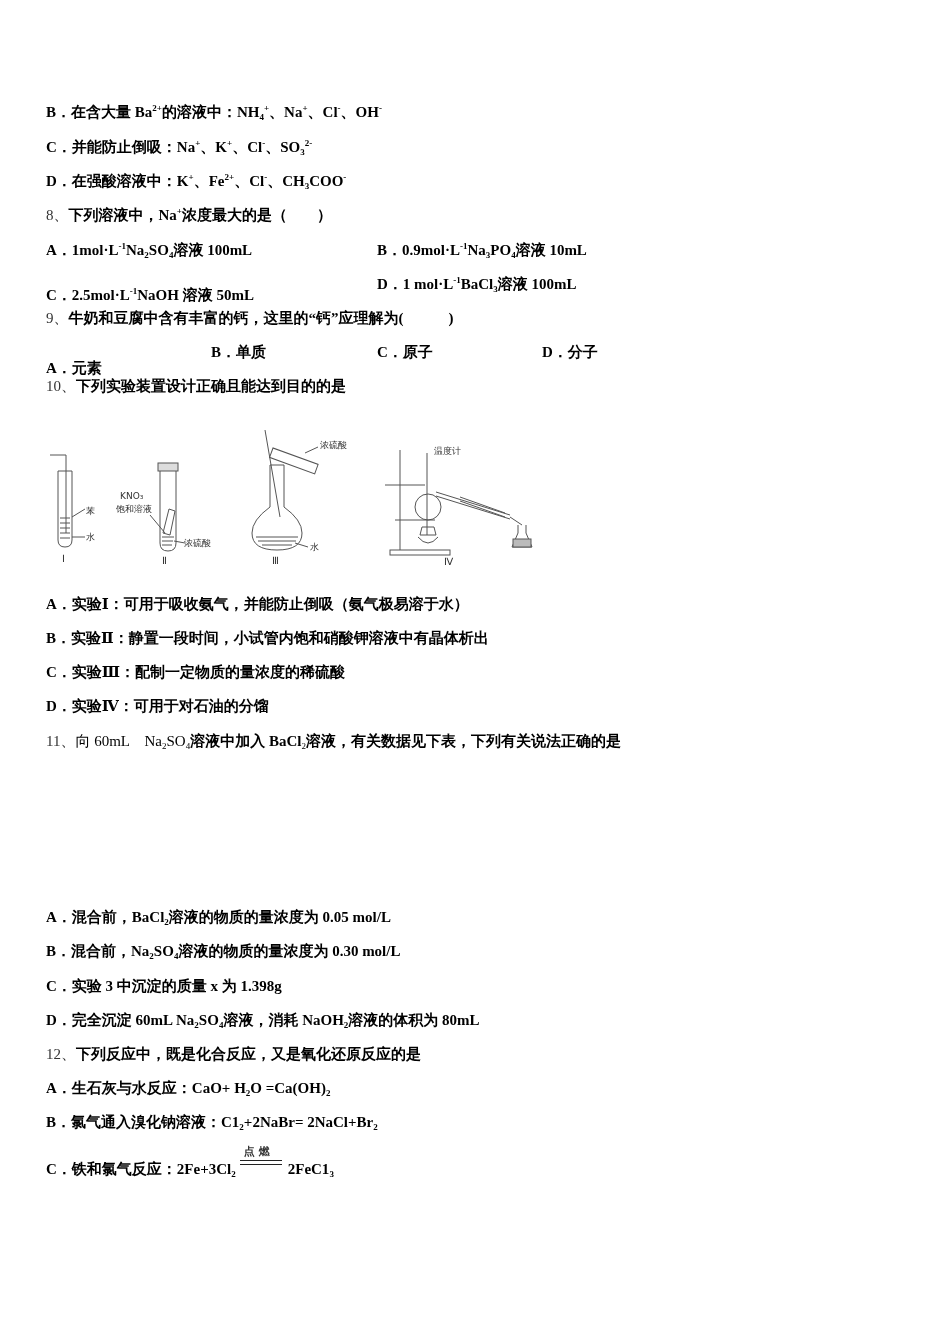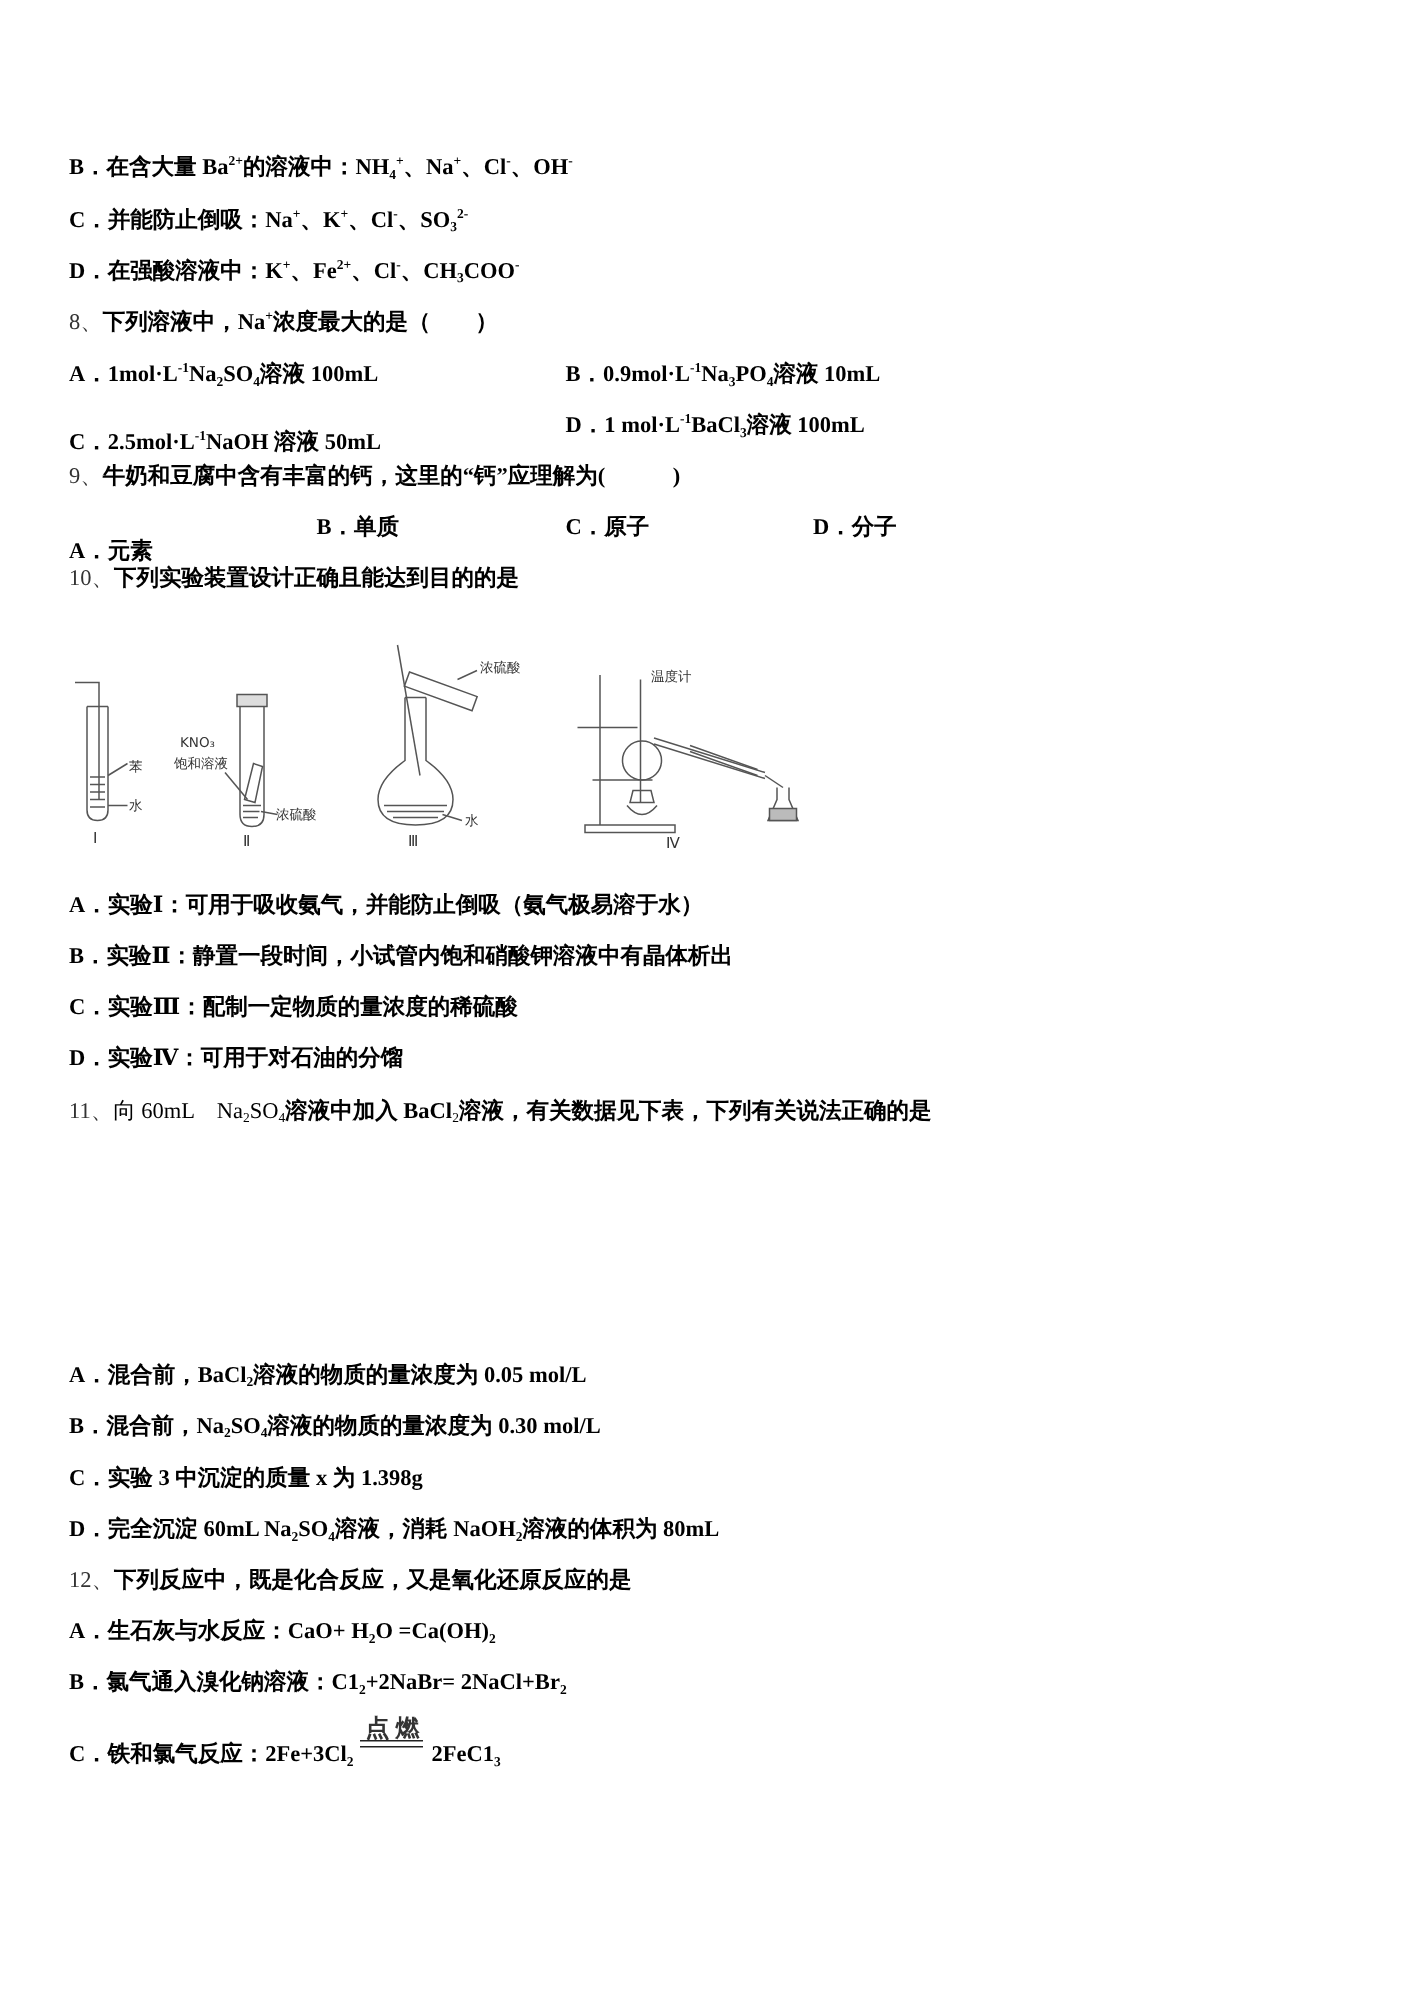--- a/index.html
+++ b/index.html
@@ -11,21 +11,21 @@
   sup, sub { font-size: 9px; line-height: 0; }
   sup { vertical-align: 6px; }
   sub { vertical-align: -3px; }
   .figure { position: absolute; left: 40px; top: 425px; width: 520px; height: 150px; }
   .fig-label { position: absolute; font-family: "DejaVu Sans", sans-serif; font-size: 9px; color: #333; }
   .roman { position: absolute; font-family: "Liberation Serif", serif; font-size: 10px; color: #333; }
   table.data { position: absolute; left: 36px; top: 761px; width: 861px; border-collapse: collapse;
                font-size: 15px; font-weight: bold; }
   table.data td { border: 1.5px solid #333; height: 45px; padding: 0 0 0 9px; vertical-align: top; padding-top: 10px; box-sizing: border-box; }
   .react-c { display: inline-block; position: relative; width: 44px; height: 20px; vertical-align: -4px; margin: 0 4px; }
-  .react-c .cond { position: absolute; top: -16px; left: 4px; font-family: "DejaVu Sans", sans-serif; font-size: 16px; font-weight: bold; color: #333; letter-spacing: 4px; }
+  .react-c .cond { position: absolute; top: -16px; left: 4px; font-family: "DejaVu Sans", sans-serif; font-size: 11px; font-weight: bold; color: #333; letter-spacing: 4px; }
   .react-c .bar1, .react-c .bar2 { position: absolute; left: 0; width: 42px; border-top: 1.5px solid #222; }
   .react-c .bar1 { top: 2px; } .react-c .bar2 { top: 6px; }
 </style>
 </head>
 <body>
 
 <div class="line b" style="top:102px">
   <span>B．</span><span>在含大量 Ba</span><sup>2+</sup><span>的溶液中：NH</span><sub>4</sub><sup>+</sup><span>、Na</span><sup>+</sup><span>、Cl</span><sup>-</sup><span>、OH</span><sup>-</sup>
 </div>
 <div class="line b" style="top:137px">

